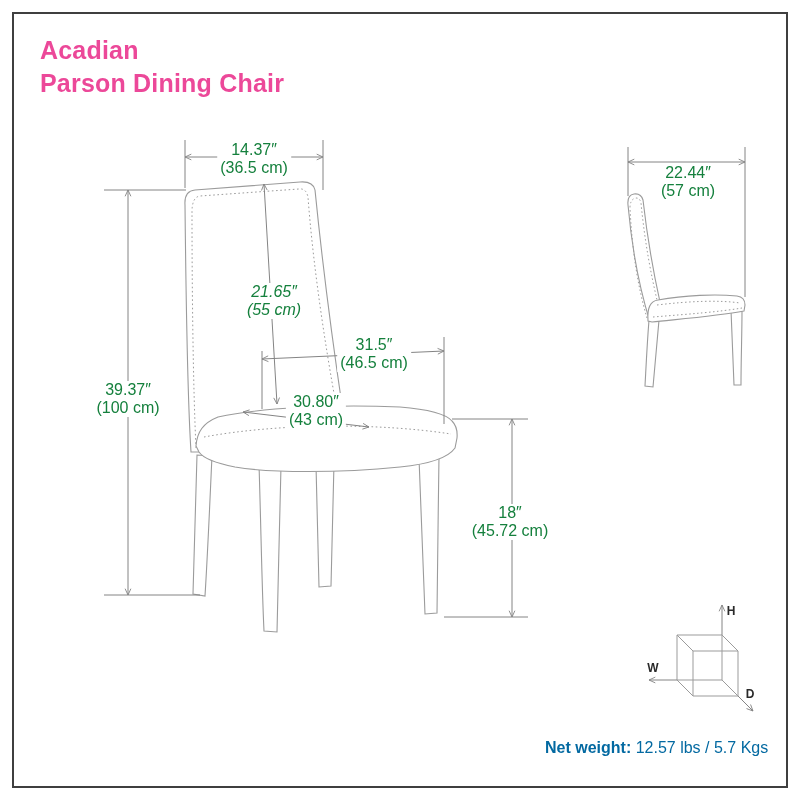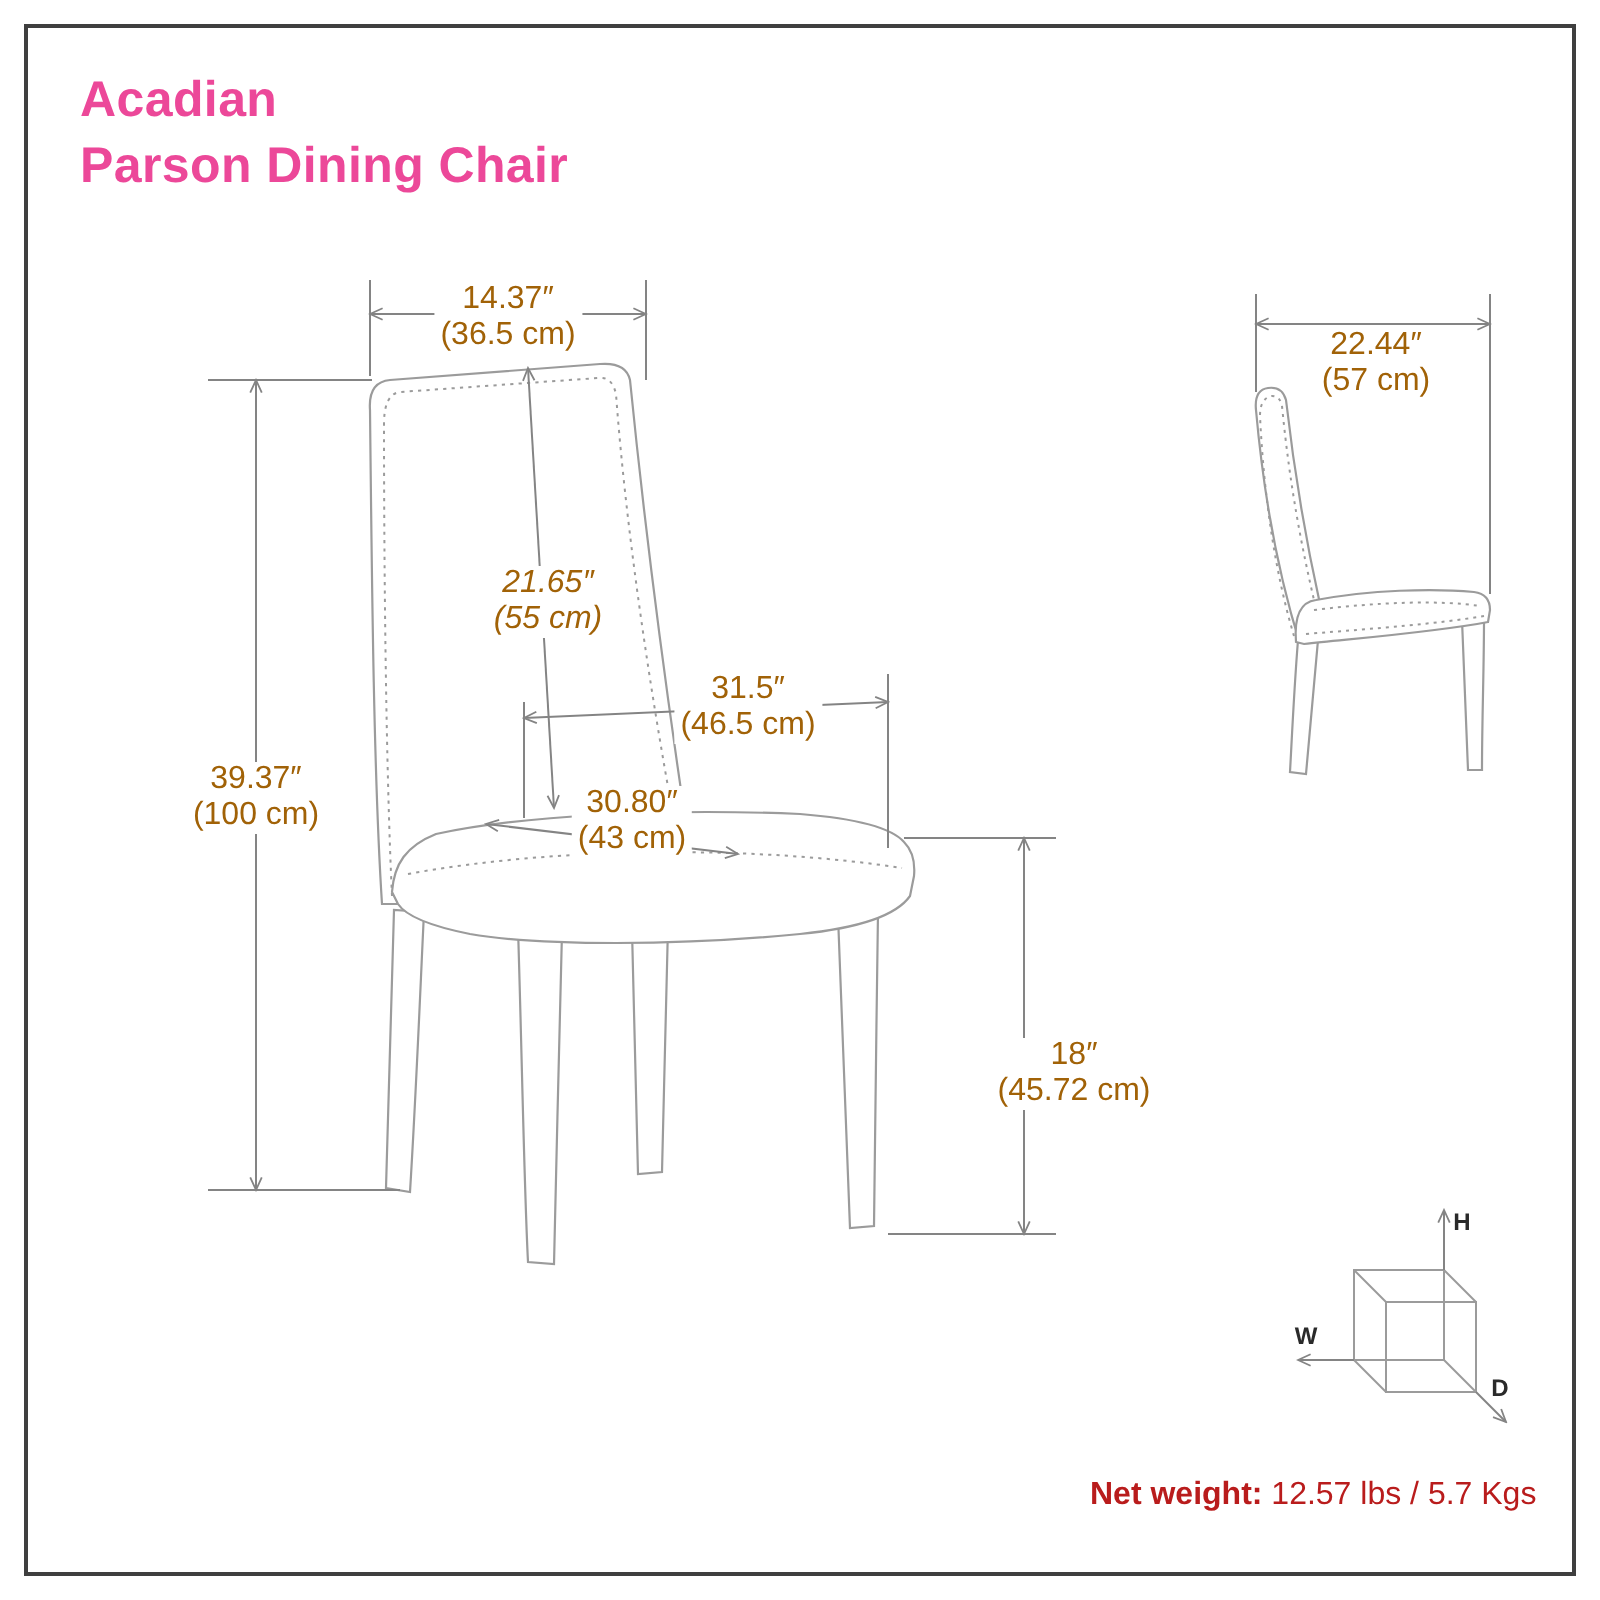--- a/index.html
+++ b/index.html
@@ -12,28 +12,28 @@
     border:2px solid #3f3f3f;pointer-events:none;
   }
   .art{position:absolute;left:0;top:0;}
   .title{
     position:absolute;left:40px;top:34px;
     font-size:25px;font-weight:bold;line-height:33px;letter-spacing:.2px;color:#ec4899;
   }
   .dimlabel{
     position:absolute;transform:translate(-50%,-50%);
     background:#fff;padding:0 3px;text-align:center;white-space:nowrap;
-    font-size:16px;line-height:18px;color:#a16207;
+    font-size:16px;line-height:18px;color:#15803d;
   }
   .axislabel{
     position:absolute;transform:translate(-50%,-50%);
     font-size:12px;font-weight:bold;color:#2a2a2a;background:transparent;
   }
   .footer{
-    position:absolute;left:545px;top:739px;font-size:16px;color:#b91c1c;white-space:nowrap;
+    position:absolute;left:545px;top:739px;font-size:16px;color:#0369a1;white-space:nowrap;
   }
   .footer .b{font-weight:bold;}
 </style>
 </head>
 <body>
 
 <div id="sheet">
 
   <svg class="art" width="800" height="800" viewBox="0 0 800 800">
     <defs>
@@ -138,21 +138,21 @@
   <div class="dimlabel" style="left:374px;top:354px;">
     <div>31.5″</div>
     <div>(46.5 cm)</div>
   </div>
 
   <div class="dimlabel" style="left:316px;top:411px;">
     <div>30.80″</div>
     <div>(43 cm)</div>
   </div>
 
-  <div class="dimlabel" style="left:510px;top:537px;margin-left:27px;">
+  <div class="dimlabel" style="left:510px;top:522px;">
     <div>18″</div>
     <div>(45.72 cm)</div>
   </div>
 
   <div class="dimlabel" style="left:688px;top:182px;">
     <div>22.44″</div>
     <div>(57 cm)</div>
   </div>
 
   <div class="axislabel" style="left:731px;top:611px;">H</div>

